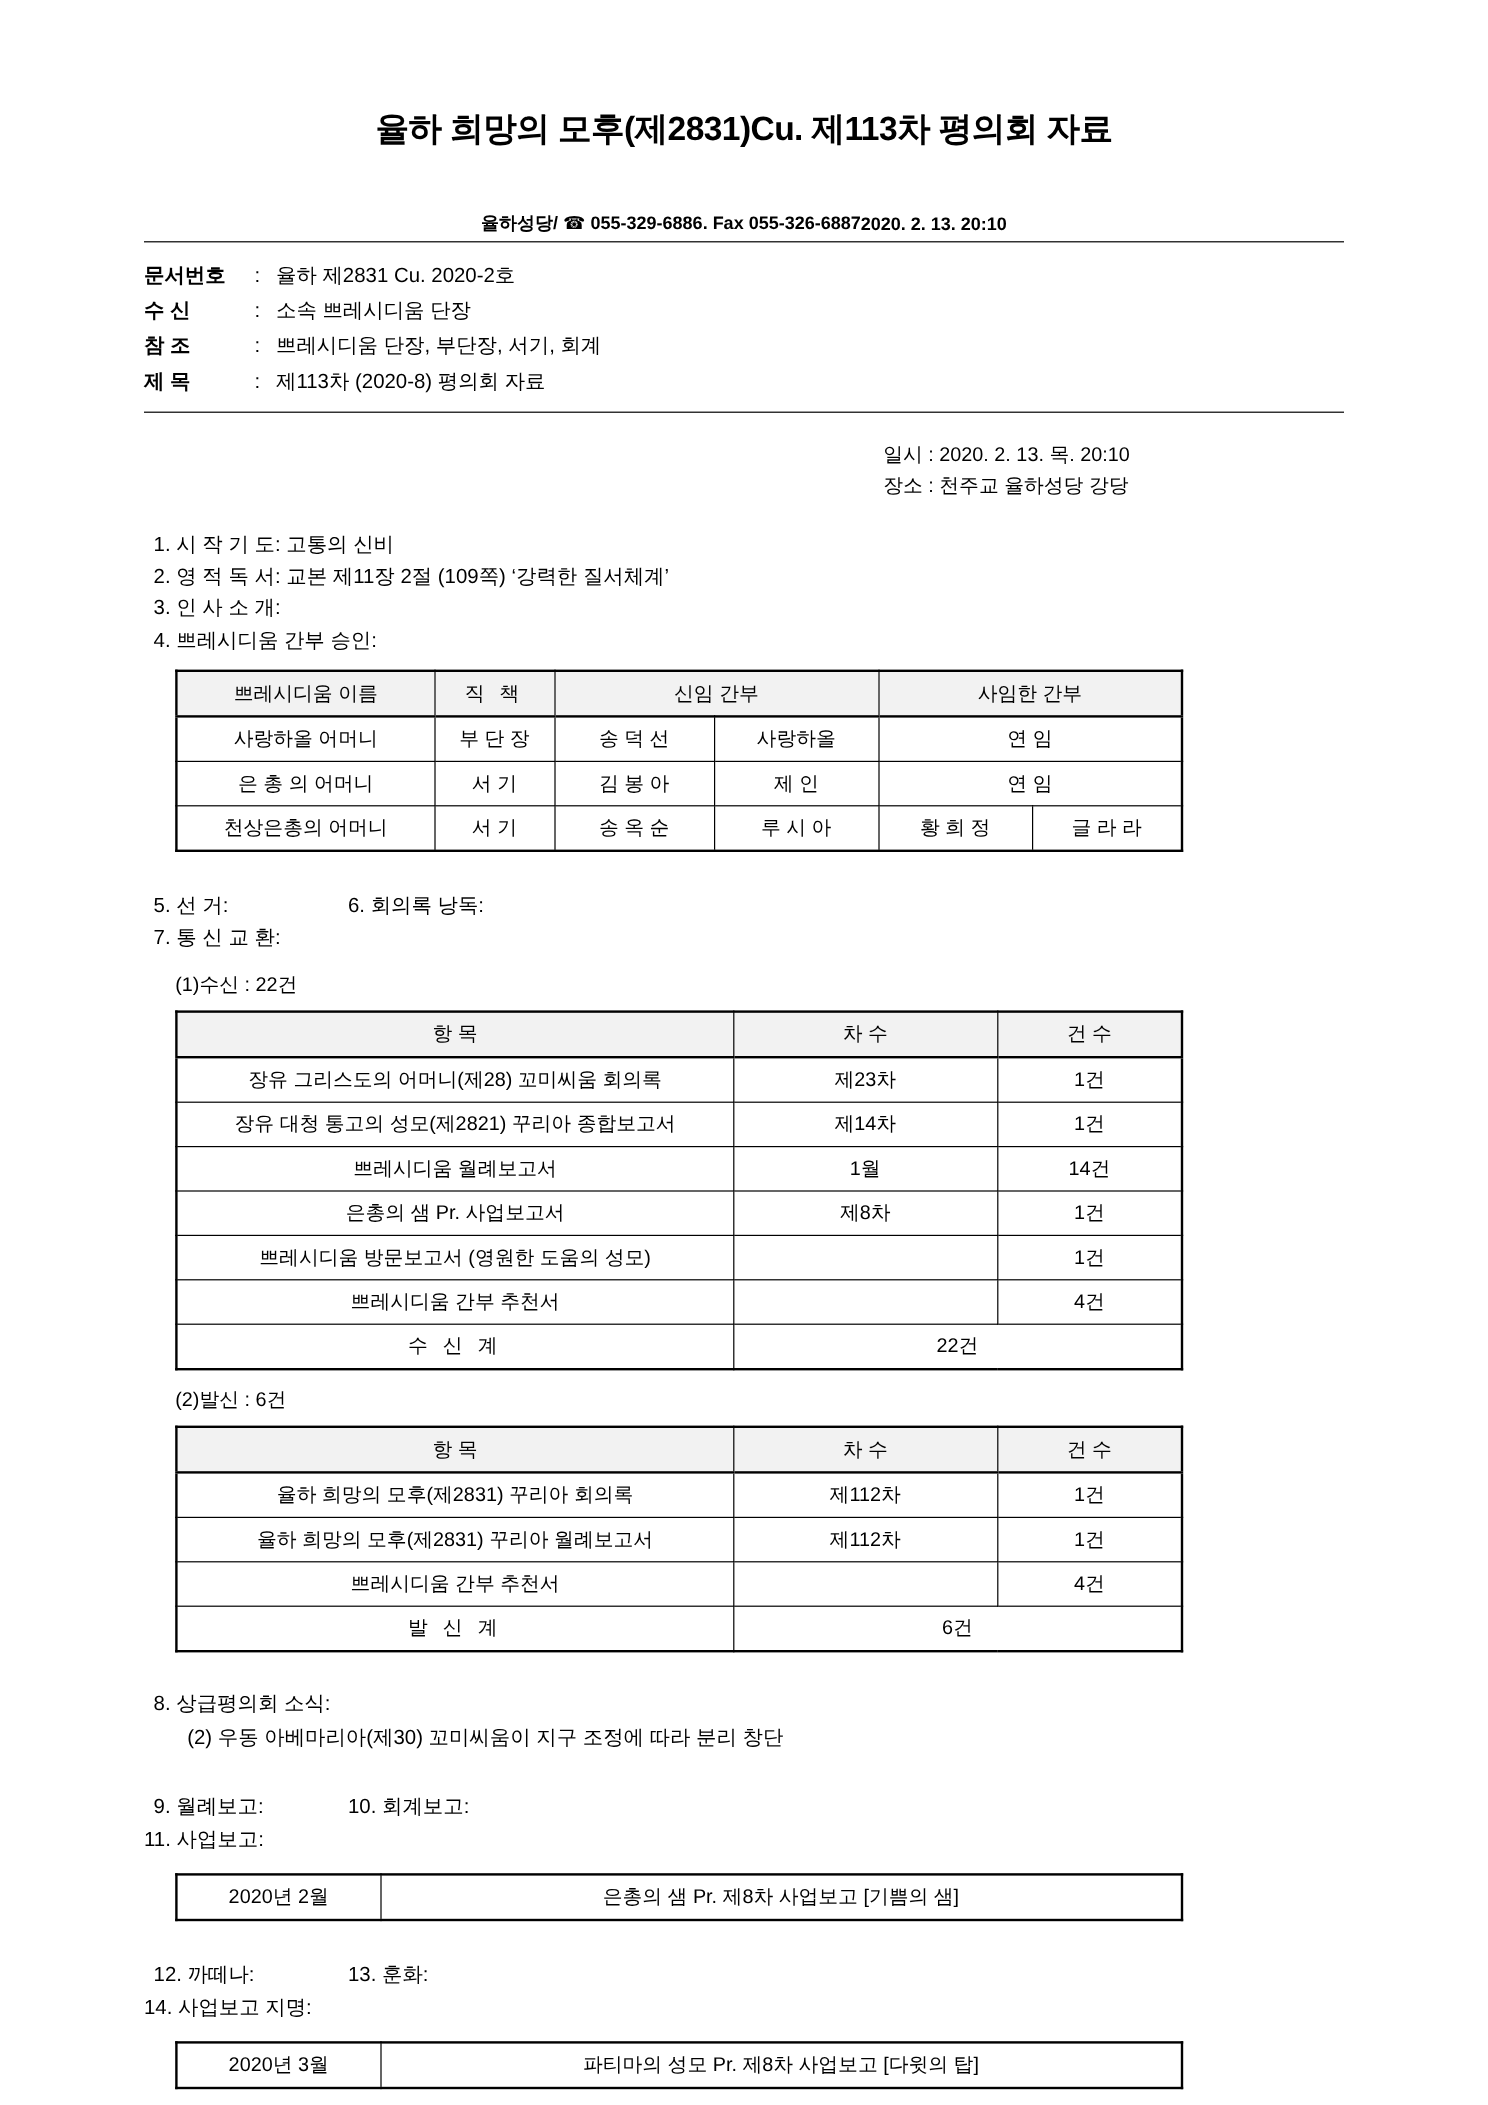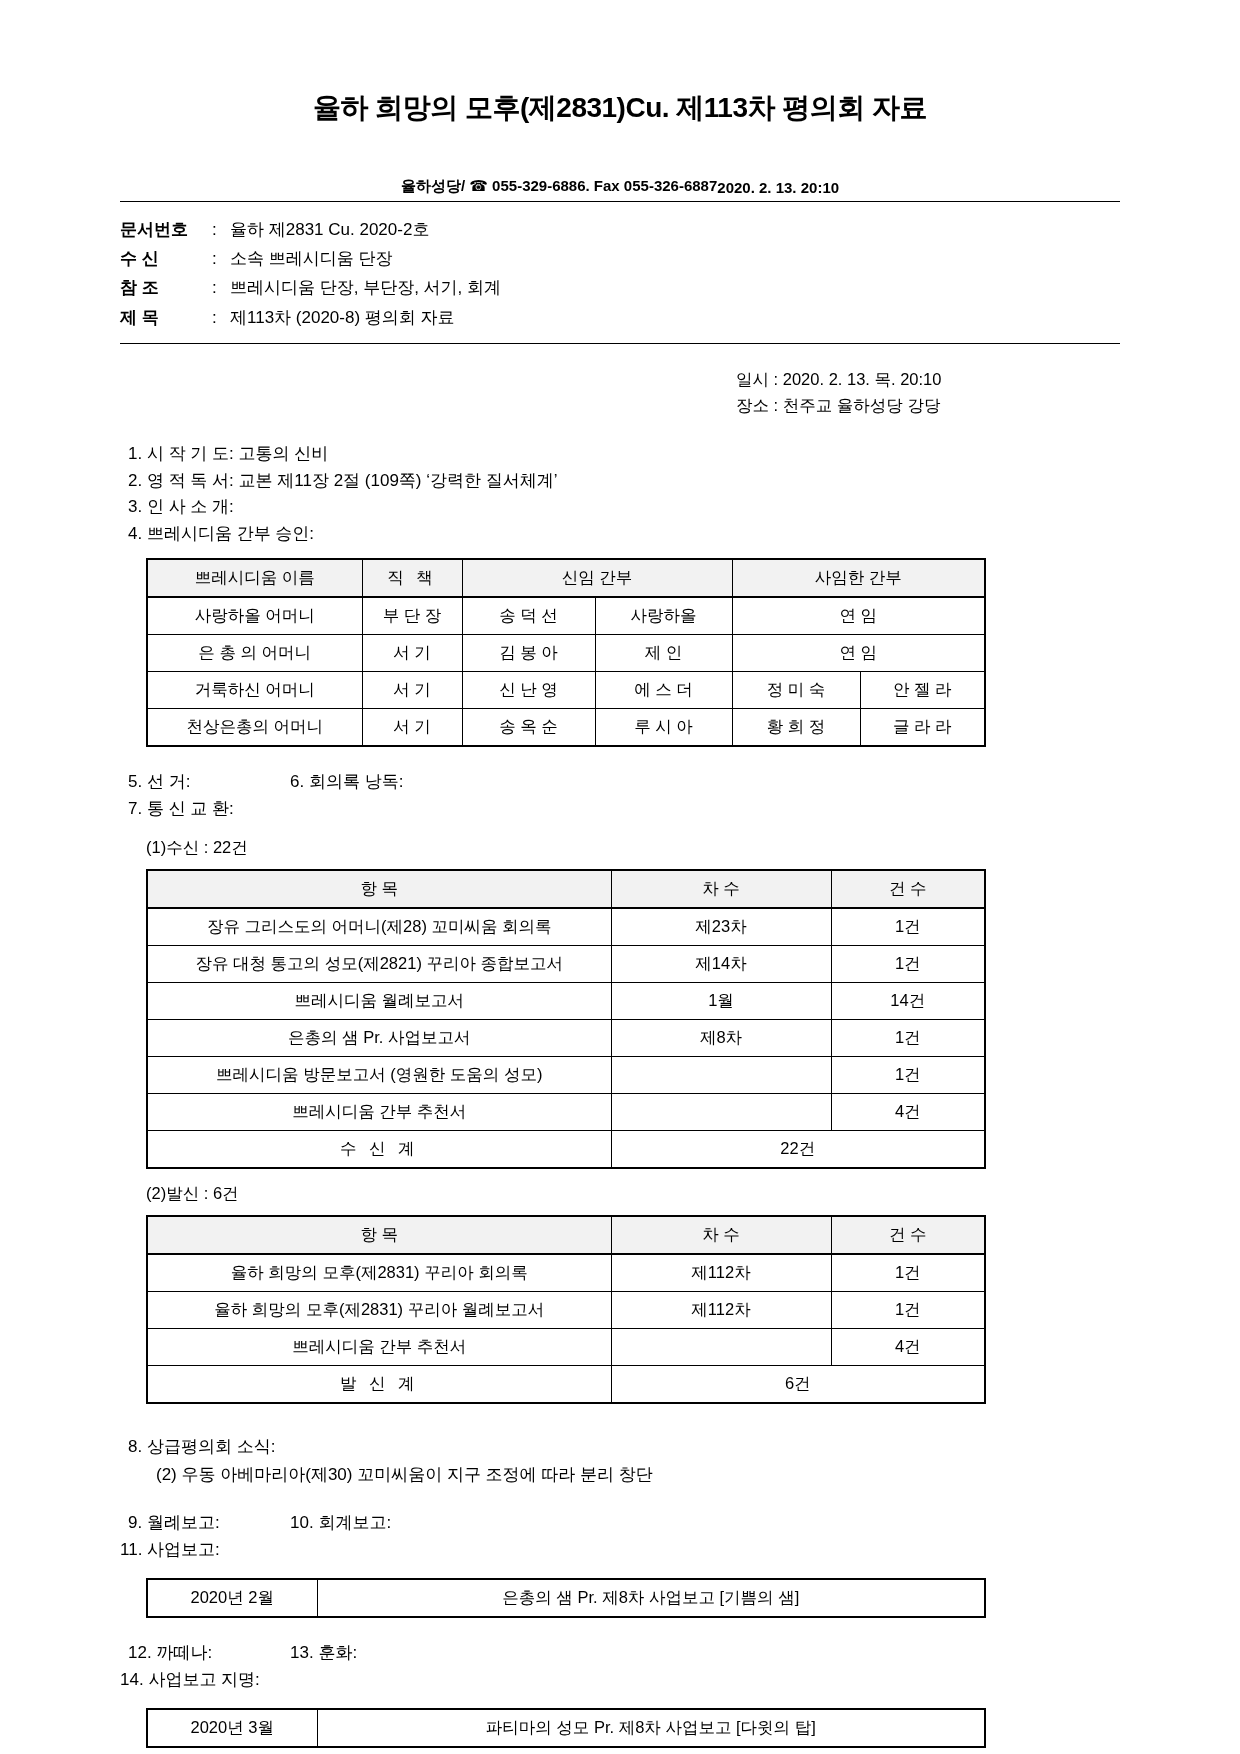--- a/index.html
+++ b/index.html
@@ -153,21 +153,21 @@
     line-height: 1.62;
   }
 
   .two-col {
     display: flex;
     font-size: 17px;
     padding-left: 8px;
   }
   .two-col .c1 { width: 162px; }
 
-  .mt-22 { margin-top: 22px; }
+  .mt-22 { margin-top: 32px; }
   .mt-30 { margin-top: 30px; }
 </style>
 </head>
 <body>
 
 <div class="page">
 
   <h1 class="doc-title">율하 희망의 모후(제2831)Cu. 제113차 평의회 자료</h1>
 
   <div class="letterhead">
@@ -252,28 +252,20 @@
         <td colspan="2">연     임</td>
       </tr>
       <tr>
         <td>은 총 의    어머니</td>
         <td>서    기</td>
         <td>김 봉 아</td>
         <td>제      인</td>
         <td colspan="2">연     임</td>
       </tr>
       <tr>
-        <td>거룩하신  어머니</td>
-        <td>서    기</td>
-        <td>신 난 영</td>
-        <td>에 스 더</td>
-        <td>정 미 숙</td>
-        <td>안 젤 라</td>
-      </tr>
-      <tr>
         <td>천상은총의 어머니</td>
         <td>서    기</td>
         <td>송 옥 순</td>
         <td>루 시 아</td>
         <td>황 희 정</td>
         <td>글 라 라</td>
       </tr>
     </tbody>
   </table>
 

